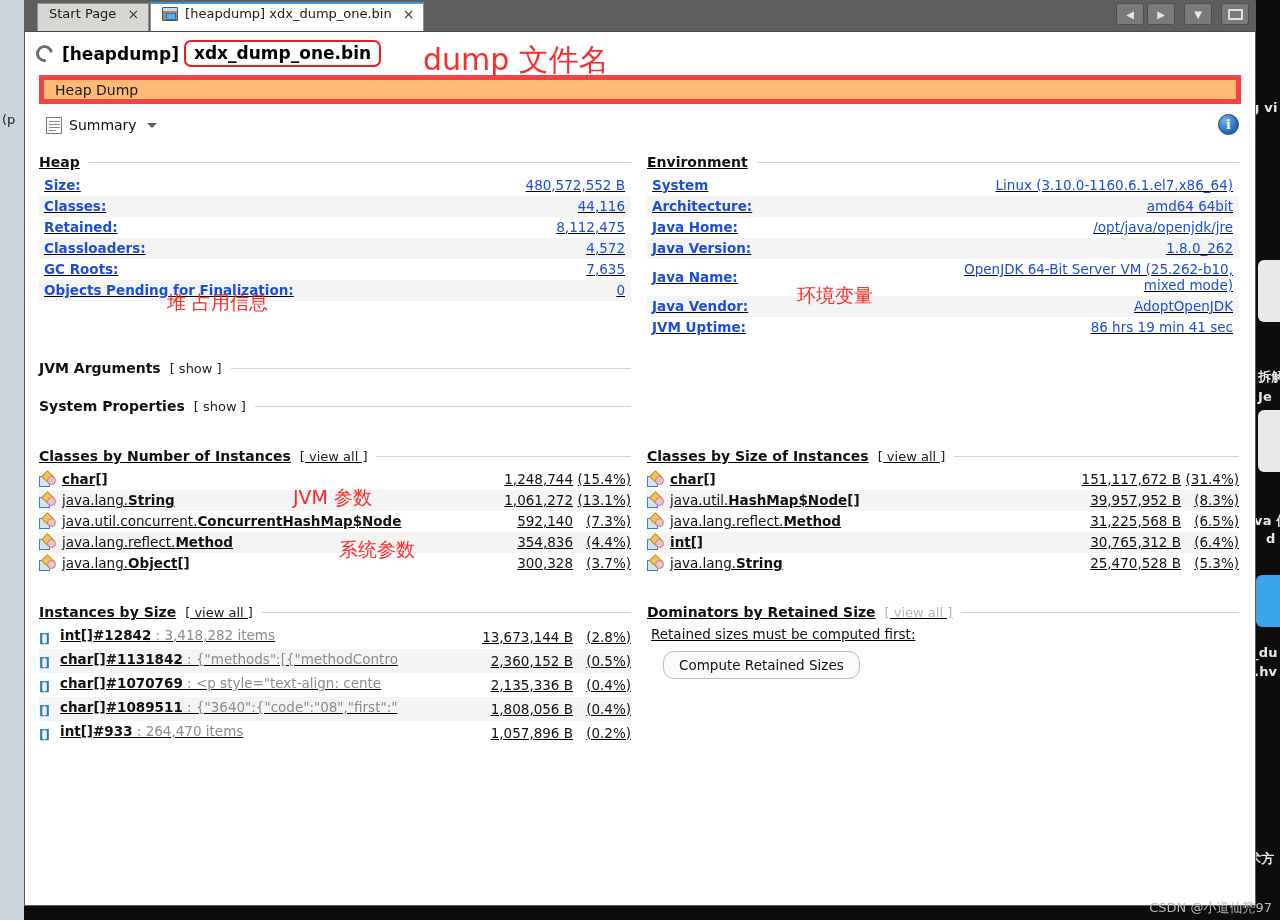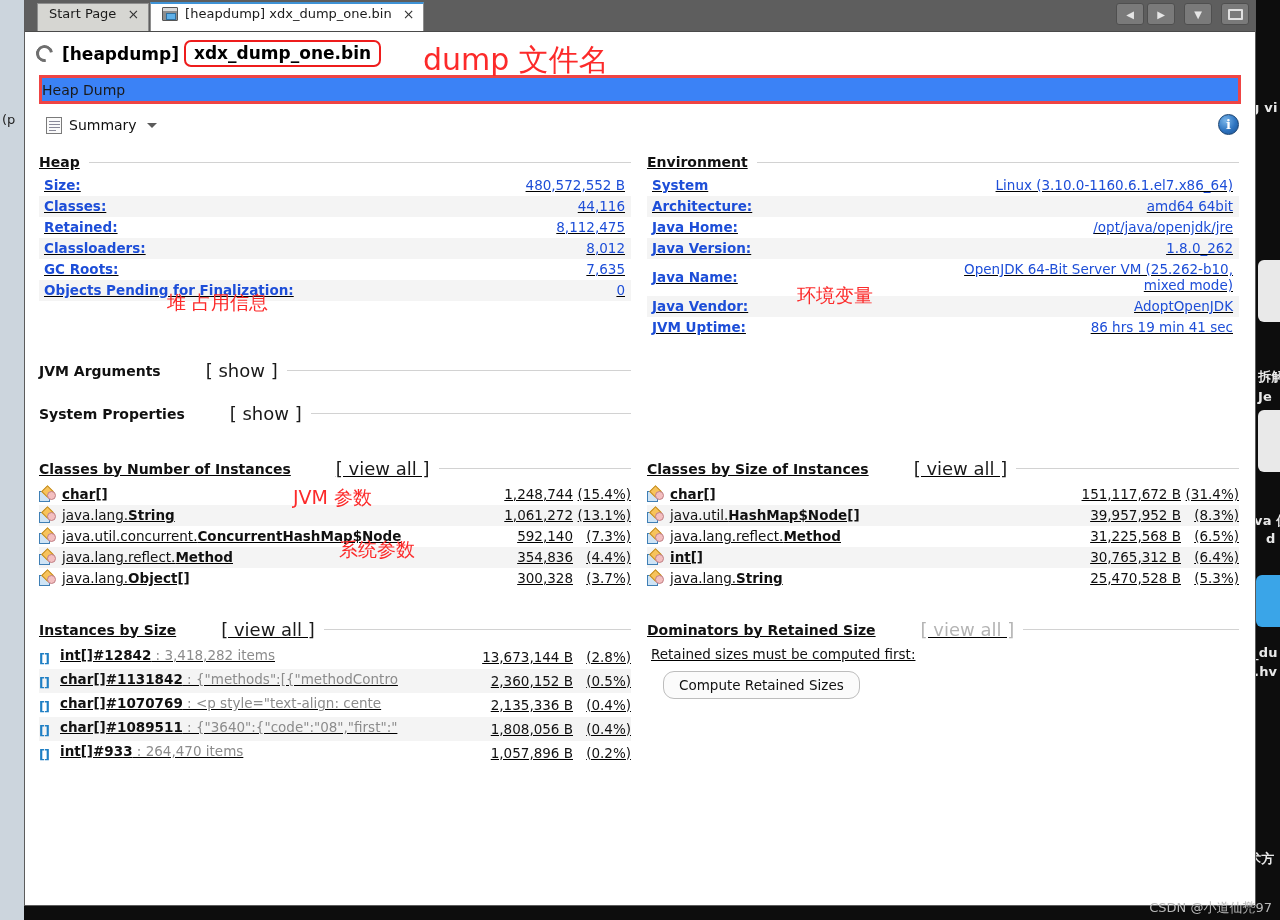--- a/index.html
+++ b/index.html
@@ -105,22 +105,22 @@
   .annot {
     position:absolute; color:#fc2a2a; font-weight:400;
     font-family:"DejaVu Sans","Liberation Sans",sans-serif;
     white-space:nowrap;
   }
   #annot-file { left:398px; top:8px; font-size:30px; }
 
   
   #section-bar {
     margin:0 14px 0 14px; height:29px;
-    border:3px solid #ef4444; background:#3b82f6;
-    display:flex; align-items:center; 
+    border:5px solid #ef4444; background:#fdba74;
+    display:flex; align-items:center; padding-left:11px;
     font-size:14px; color:#1a1a1a; flex:0 0 auto;
   }
 
   
   #toolbar {
     margin:4px 14px 0 14px; height:34px; flex:0 0 auto;
     display:flex; align-items:center; position:relative;
   }
   #summary-btn {
     display:flex; align-items:center; gap:7px;
@@ -153,21 +153,21 @@
     padding:12px 14px 0 14px;
   }
   .cols { display:flex; gap:16px; }
   .col { width:592px; flex:0 0 592px; position:relative;text-decoration:underline; }
 
   .sec-head {
     display:flex; align-items:center; gap:9px;
     font-size:14px; font-weight:bold; color:#111;
     margin-bottom:5px; white-space:nowrap;
   }
-  .sec-head .viewall { font-weight:normal; font-size:18px; color:#1a1a1a;margin-left:36px; }
+  .sec-head .viewall { font-weight:normal; font-size:13px; color:#1a1a1a; }
   .sec-head .viewall.disabled { color:#b4b4b4; }
   .sec-head .rule { flex:1 1 auto; height:1px; background:#d2d2d2; }
 
   table.kv { width:100%; border-collapse:collapse; table-layout:fixed; }
   table.kv td { padding:2px 4px 3px 5px; font-size:13.5px; color:#1d4ed8; }
   table.kv tr.alt td { background:#f4f4f4; }
   table.kv td.k { font-weight:bold; }
   table.kv td.v { text-align:right; padding-right:6px; }
 
   
@@ -313,21 +313,21 @@
           <tr class="alt">
                 <td class="k">Classes:</td>
                 <td class="v">44,116</td>
               </tr>
           <tr>
                 <td class="k">Retained:</td>
                 <td class="v">8,112,475</td>
               </tr>
           <tr class="alt">
                 <td class="k">Classloaders:</td>
-                <td class="v">8,012</td>
+                <td class="v">4,572</td>
               </tr>
           <tr>
                 <td class="k">GC Roots:</td>
                 <td class="v">7,635</td>
               </tr>
           <tr class="alt">
                 <td class="k">Objects Pending for Finalization:</td>
                 <td class="v">0</td>
               </tr>
         </tbody>

